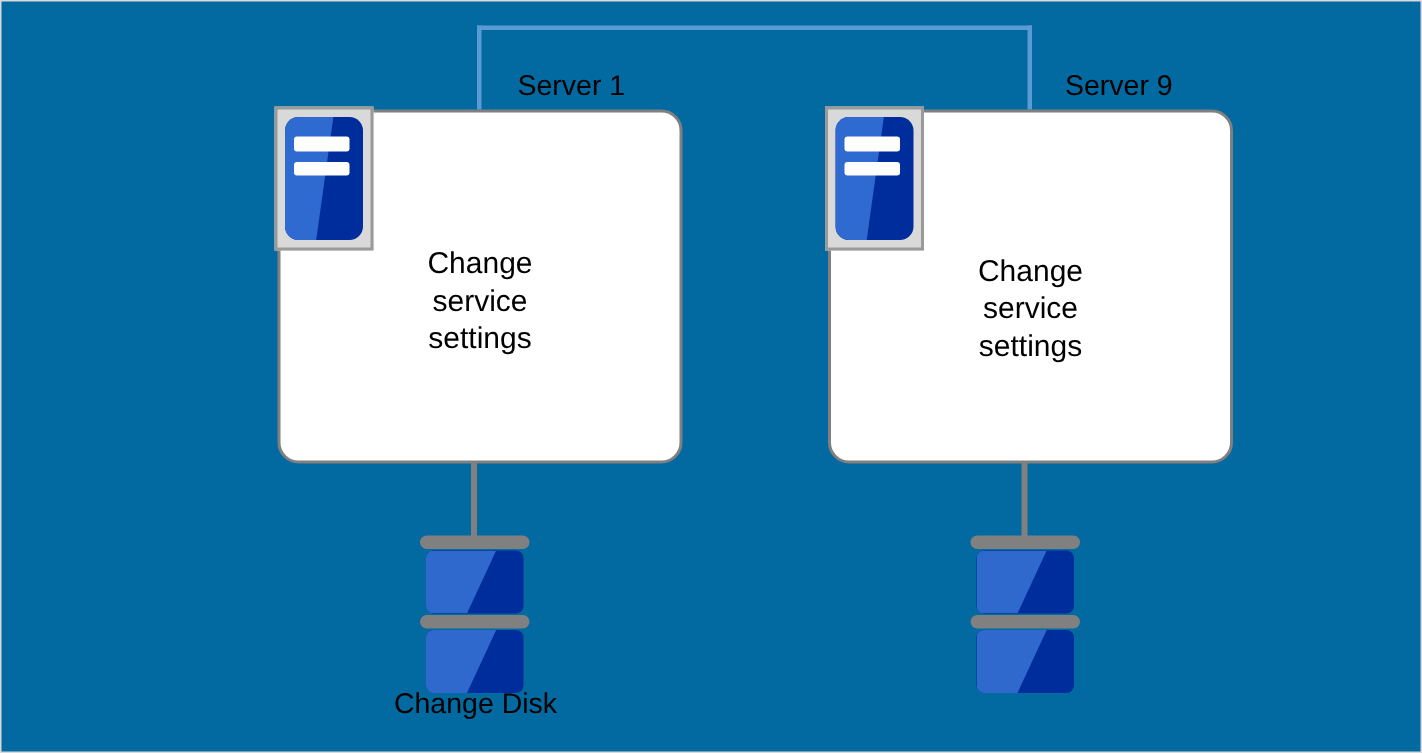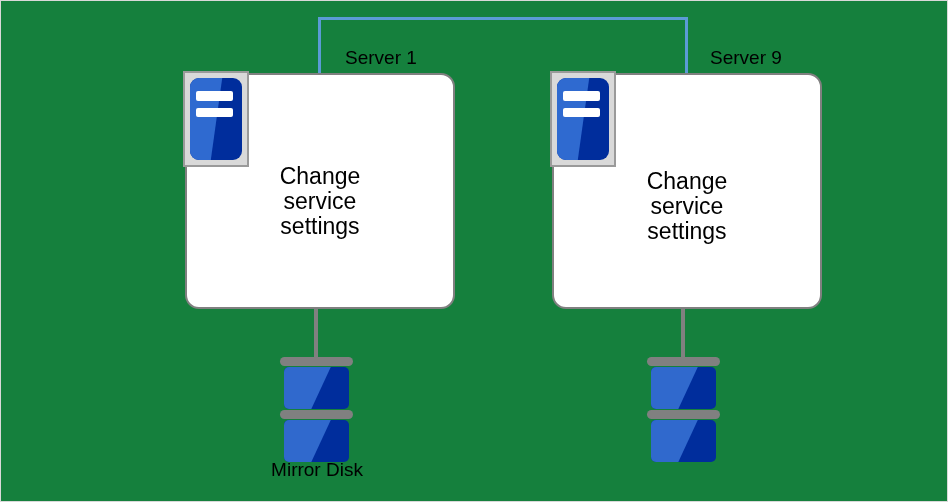--- a/index.html
+++ b/index.html
@@ -4,21 +4,21 @@
 <style>
   html, body {
     margin: 0;
     padding: 0;
     background: #ffffff;
   }
   #canvas {
     position: relative;
     width: 948px;
     height: 502px;
-    background: #15803d;
+    background: #0369a1;
     box-sizing: border-box;
     border: 1px solid #d9d9d9;
     overflow: hidden;
     font-family: "Liberation Sans", sans-serif;
   }
 
   
   .bracket-h {
     position: absolute;
     background: #5b9bd5;
@@ -40,21 +40,21 @@
   
   .server-box {
     position: absolute;
     background: #ffffff;
     border: 2px solid #808080;
     border-radius: 14px;
     box-sizing: border-box;
   }
   .server-text {
     position: absolute;
-    font-size: 23px;
+    font-size: 20px;
     color: #000000;
     text-align: center;
     line-height: 25px;
     white-space: pre-line;
   }
 
   
   .srv-icon {
     position: absolute;
     width: 66px;
@@ -164,21 +164,21 @@
     <div class="disk-bar" style="top:0px;"></div>
     <div class="disk-plate" style="top:10px;">
       <div class="disk-plate-light"></div>
     </div>
     <div class="disk-bar" style="top:53px;"></div>
     <div class="disk-plate" style="top:63px;">
       <div class="disk-plate-light"></div>
     </div>
   </div>
 
-  <div class="disk-label" style="left:236px; top:459px; width:160px;">Mirror Disk</div>
+  <div class="disk-label" style="left:236px; top:459px; width:160px;">Change Disk</div>
 
   <div class="node-label" style="left:709px; top:47px;">Server 9</div>
 
   <div class="server-box" style="left:551px; top:72px; width:270px; height:236px;"></div>
 
   <div class="srv-icon" style="left:549px; top:70px;">
     <div class="srv-icon-body">
       <div class="srv-icon-light"></div>
       <div class="srv-bar b1"></div>
       <div class="srv-bar b2"></div>

